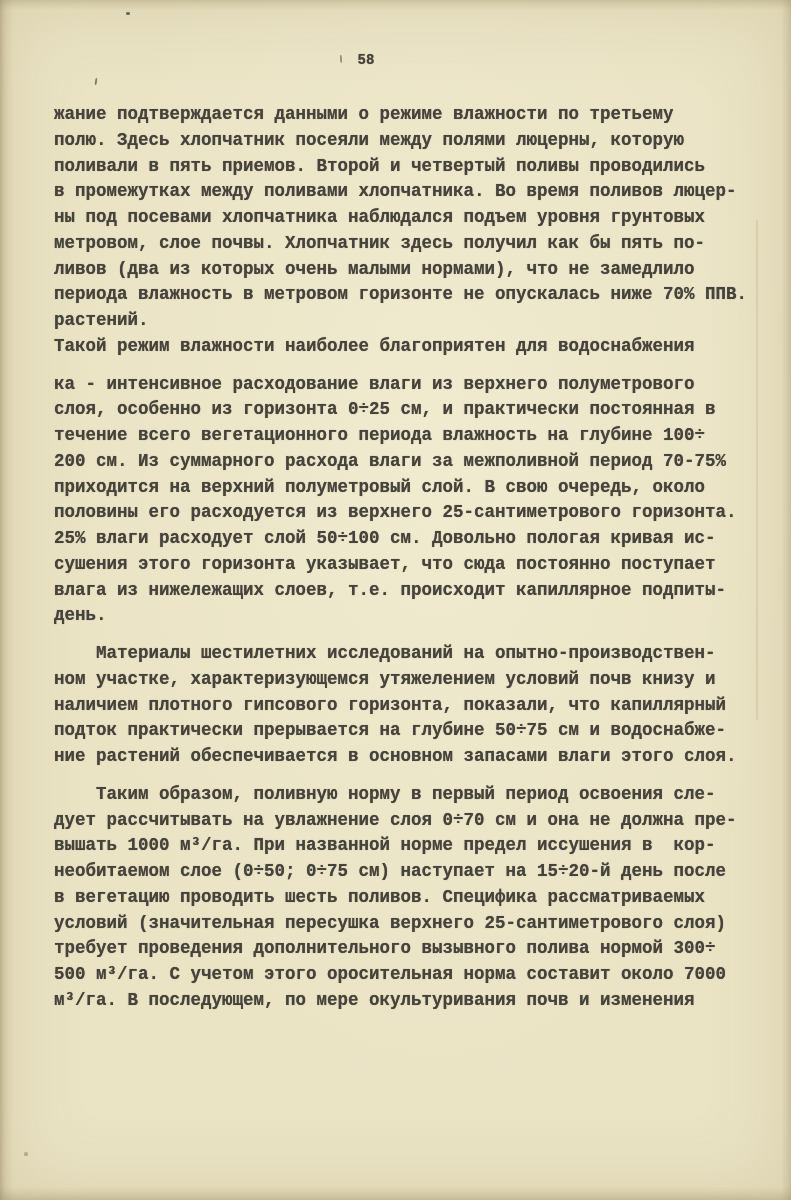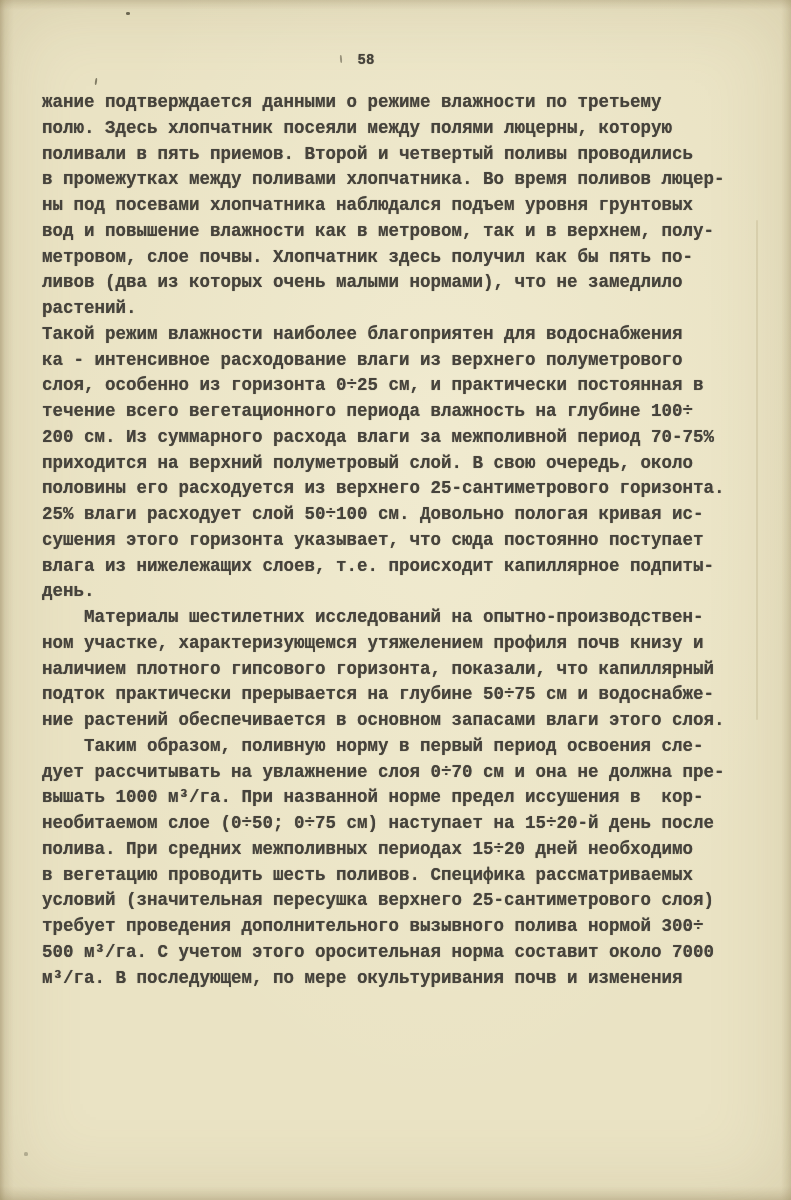--- a/index.html
+++ b/index.html
@@ -45,21 +45,21 @@
     top: 90px;
     left: 42px;
     width: 740px;
     color: #46433c;
     font-size: 17.5px;
     font-weight: bold;
     line-height: 25.75px;
     text-shadow: 0 0 0.8px rgba(70, 64, 52, 0.75);
   }
 
-  .para { margin: 0; }
+  .para { margin: 12px; }
 
   .line {
     display: block;
     white-space: pre;
   }
 
   
   .paper-streak {
     position: absolute;
     left: 756px;
@@ -83,51 +83,50 @@
 <div class="scan-page">
   <div class="page-number">58</div>
 
   <div class="text-body" id="text-body">
       <p class="para">
         <span class="line">жание подтверждается данными о режиме влажности по третьему</span>
         <span class="line">полю. Здесь хлопчатник посеяли между полями люцерны, которую</span>
         <span class="line">поливали в пять приемов. Второй и четвертый поливы проводились</span>
         <span class="line">в промежутках между поливами хлопчатника. Во время поливов люцер-</span>
         <span class="line">ны под посевами хлопчатника наблюдался подъем уровня грунтовых</span>
-        <span class="line">вод и повышение влажности как в метровом, так и в верхнем, полу-</span>
         <span class="line">метровом, слое почвы. Хлопчатник здесь получил как бы пять по-</span>
         <span class="line">ливов (два из которых очень малыми нормами), что не замедлило</span>
+        <span class="line">периода влажность в метровом горизонте не опускалась ниже 70% ППВ.</span>
         <span class="line">растений.</span>
         <span class="line">Такой режим влажности наиболее благоприятен для водоснабжения</span>
       </p>
       <p class="para">
         <span class="line">ка - интенсивное расходование влаги из верхнего полуметрового</span>
         <span class="line">слоя, особенно из горизонта 0÷25 см, и практически постоянная в</span>
         <span class="line">течение всего вегетационного периода влажность на глубине 100÷</span>
         <span class="line">200 см. Из суммарного расхода влаги за межполивной период 70-75%</span>
         <span class="line">приходится на верхний полуметровый слой. В свою очередь, около</span>
         <span class="line">половины его расходуется из верхнего 25-сантиметрового горизонта.</span>
         <span class="line">25% влаги расходует слой 50÷100 см. Довольно пологая кривая ис-</span>
         <span class="line">сушения этого горизонта указывает, что сюда постоянно поступает</span>
         <span class="line">влага из нижележащих слоев, т.е. происходит капиллярное подпиты-</span>
         <span class="line">день.</span>
       </p>
       <p class="para">
         <span class="line">    Материалы шестилетних исследований на опытно-производствен-</span>
-        <span class="line">ном участке, характеризующемся утяжелением профиля почв книзу и</span>
+        <span class="line">ном участке, характеризующемся утяжелением условий почв книзу и</span>
         <span class="line">наличием плотного гипсового горизонта, показали, что капиллярный</span>
         <span class="line">подток практически прерывается на глубине 50÷75 см и водоснабже-</span>
         <span class="line">ние растений обеспечивается в основном запасами влаги этого слоя.</span>
       </p>
       <p class="para">
         <span class="line">    Таким образом, поливную норму в первый период освоения сле-</span>
         <span class="line">дует рассчитывать на увлажнение слоя 0÷70 см и она не должна пре-</span>
         <span class="line">вышать 1000 м³/га. При названной норме предел иссушения в  кор-</span>
         <span class="line">необитаемом слое (0÷50; 0÷75 см) наступает на 15÷20-й день после</span>
-        <span class="line">полива. При средних межполивных периодах 15÷20 дней необходимо</span>
         <span class="line">в вегетацию проводить шесть поливов. Специфика рассматриваемых</span>
         <span class="line">условий (значительная пересушка верхнего 25-сантиметрового слоя)</span>
         <span class="line">требует проведения дополнительного вызывного полива нормой 300÷</span>
         <span class="line">500 м³/га. С учетом этого оросительная норма составит около 7000</span>
         <span class="line">м³/га. В последующем, по мере окультуривания почв и изменения</span>
       </p>
     </div>
 
   <div class="paper-streak"></div>
   <div class="speck dot-top"></div>

